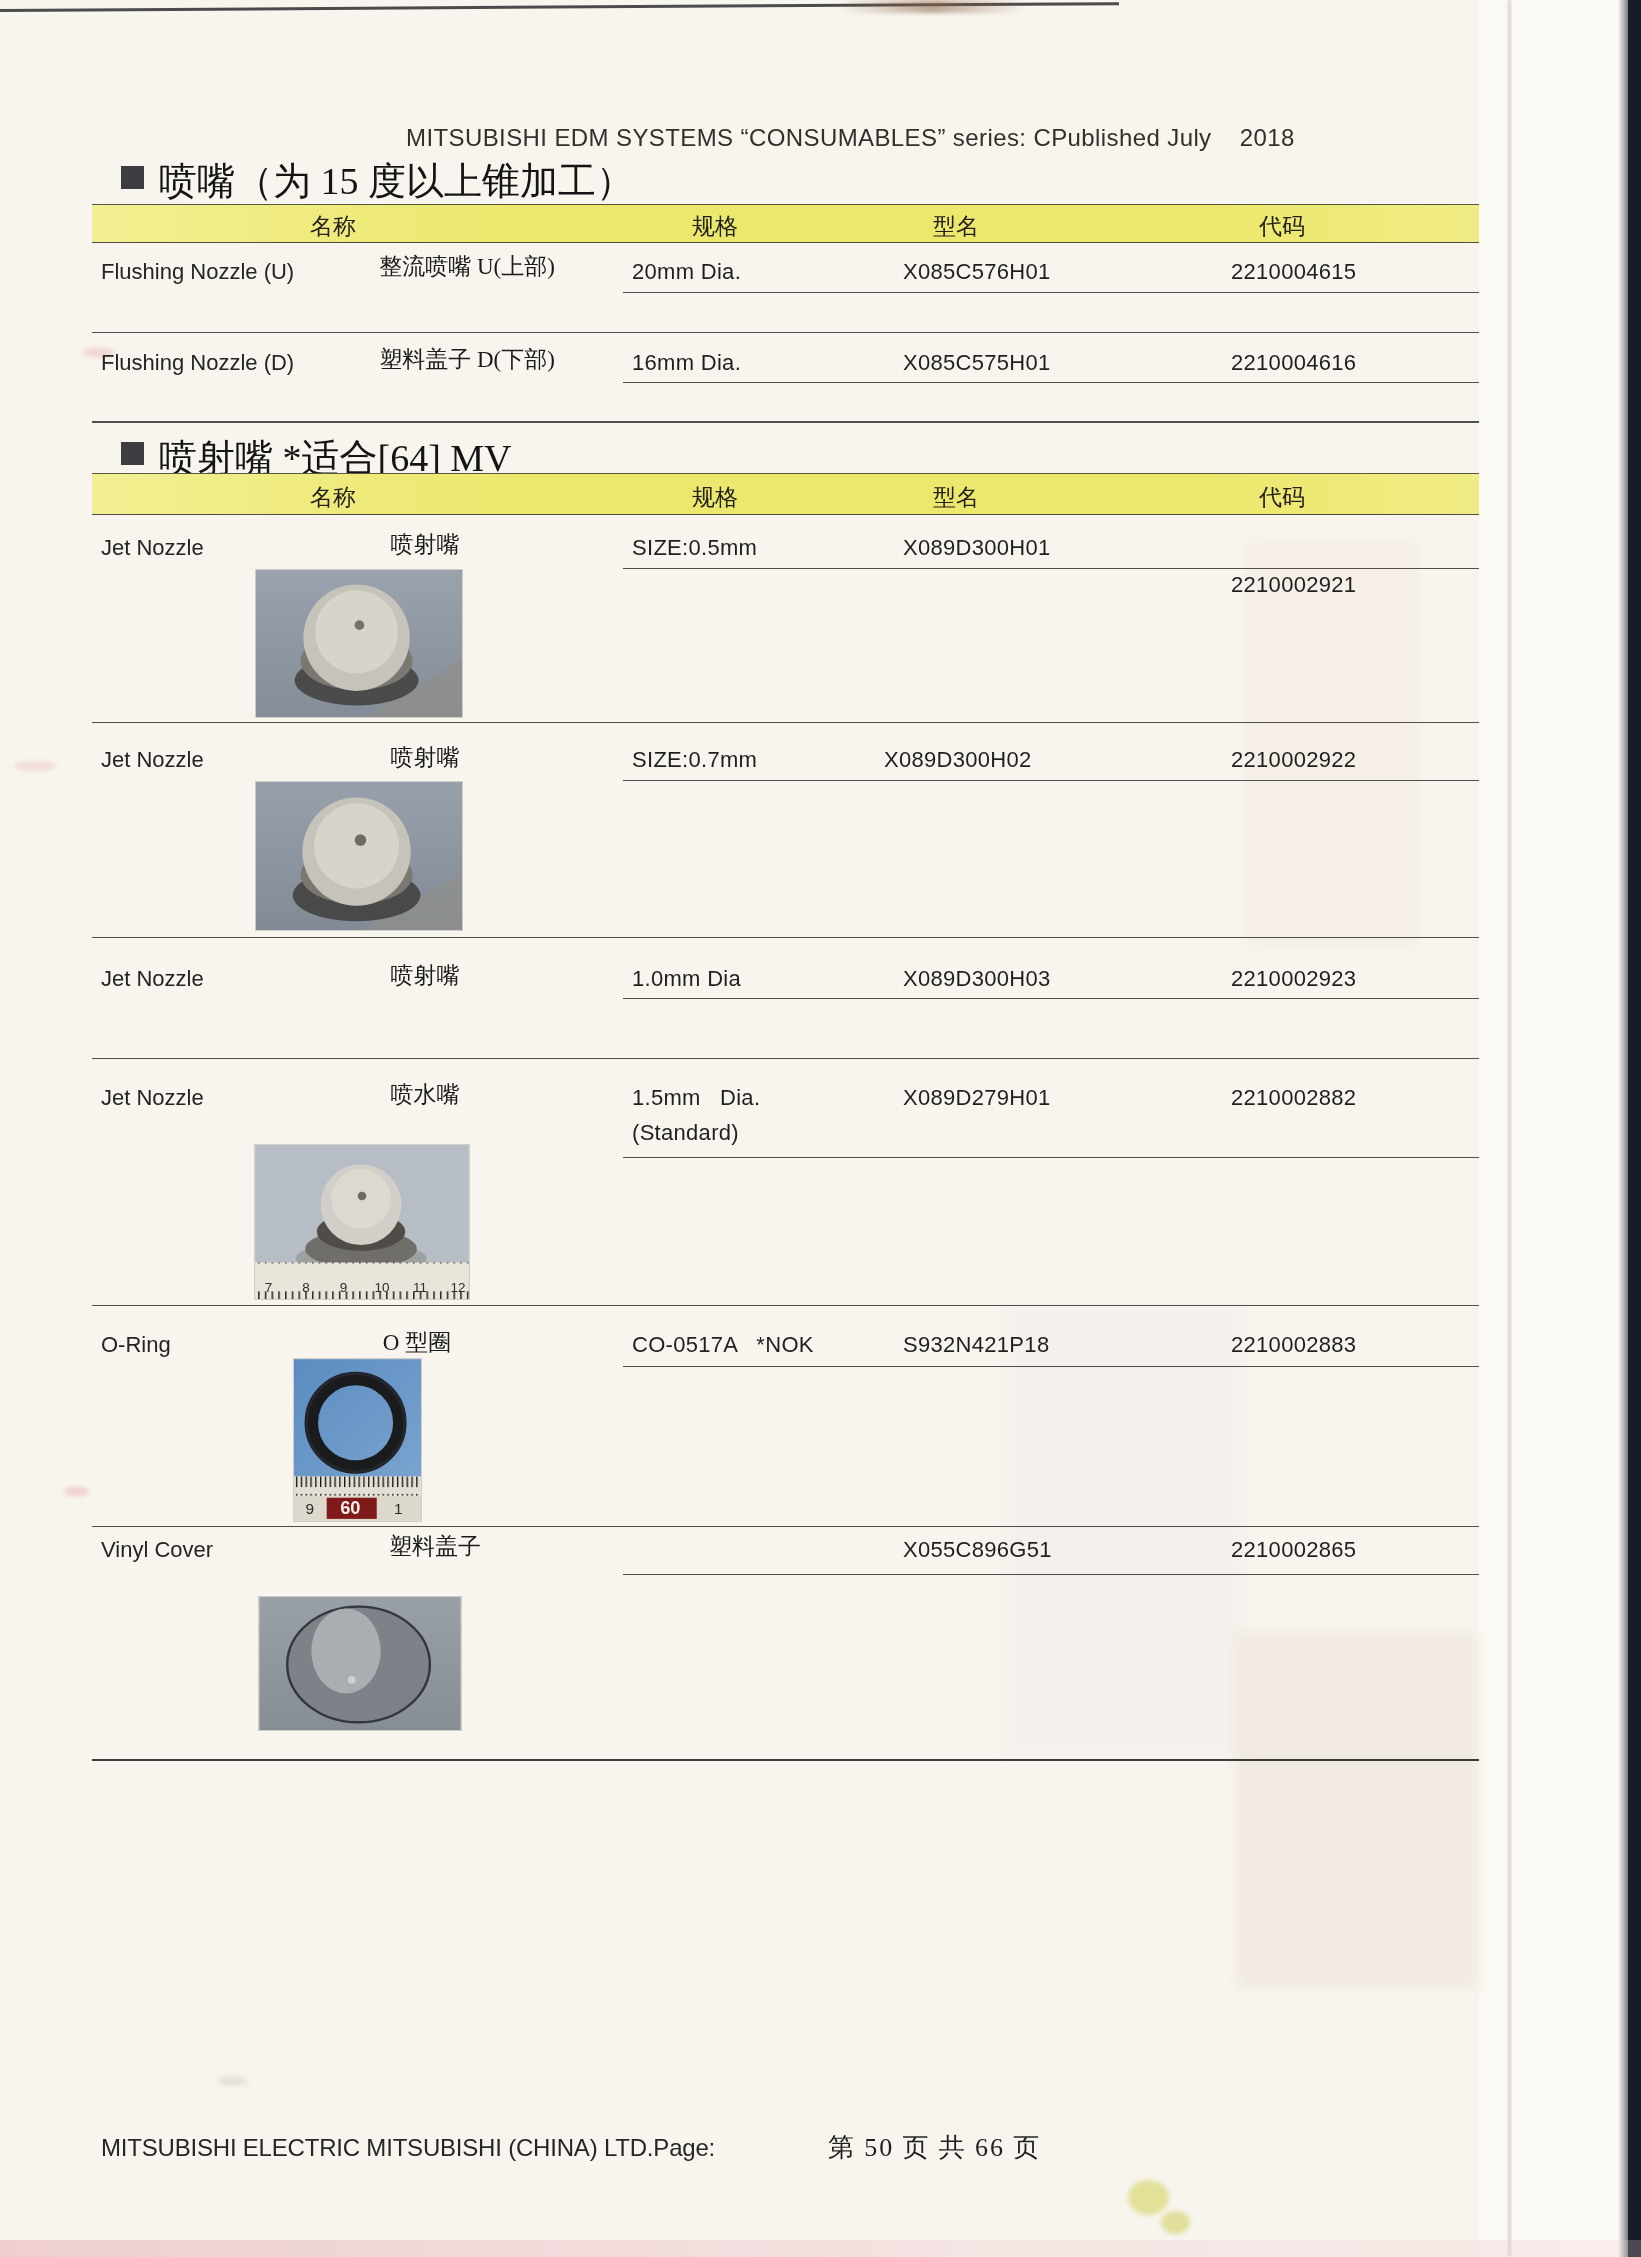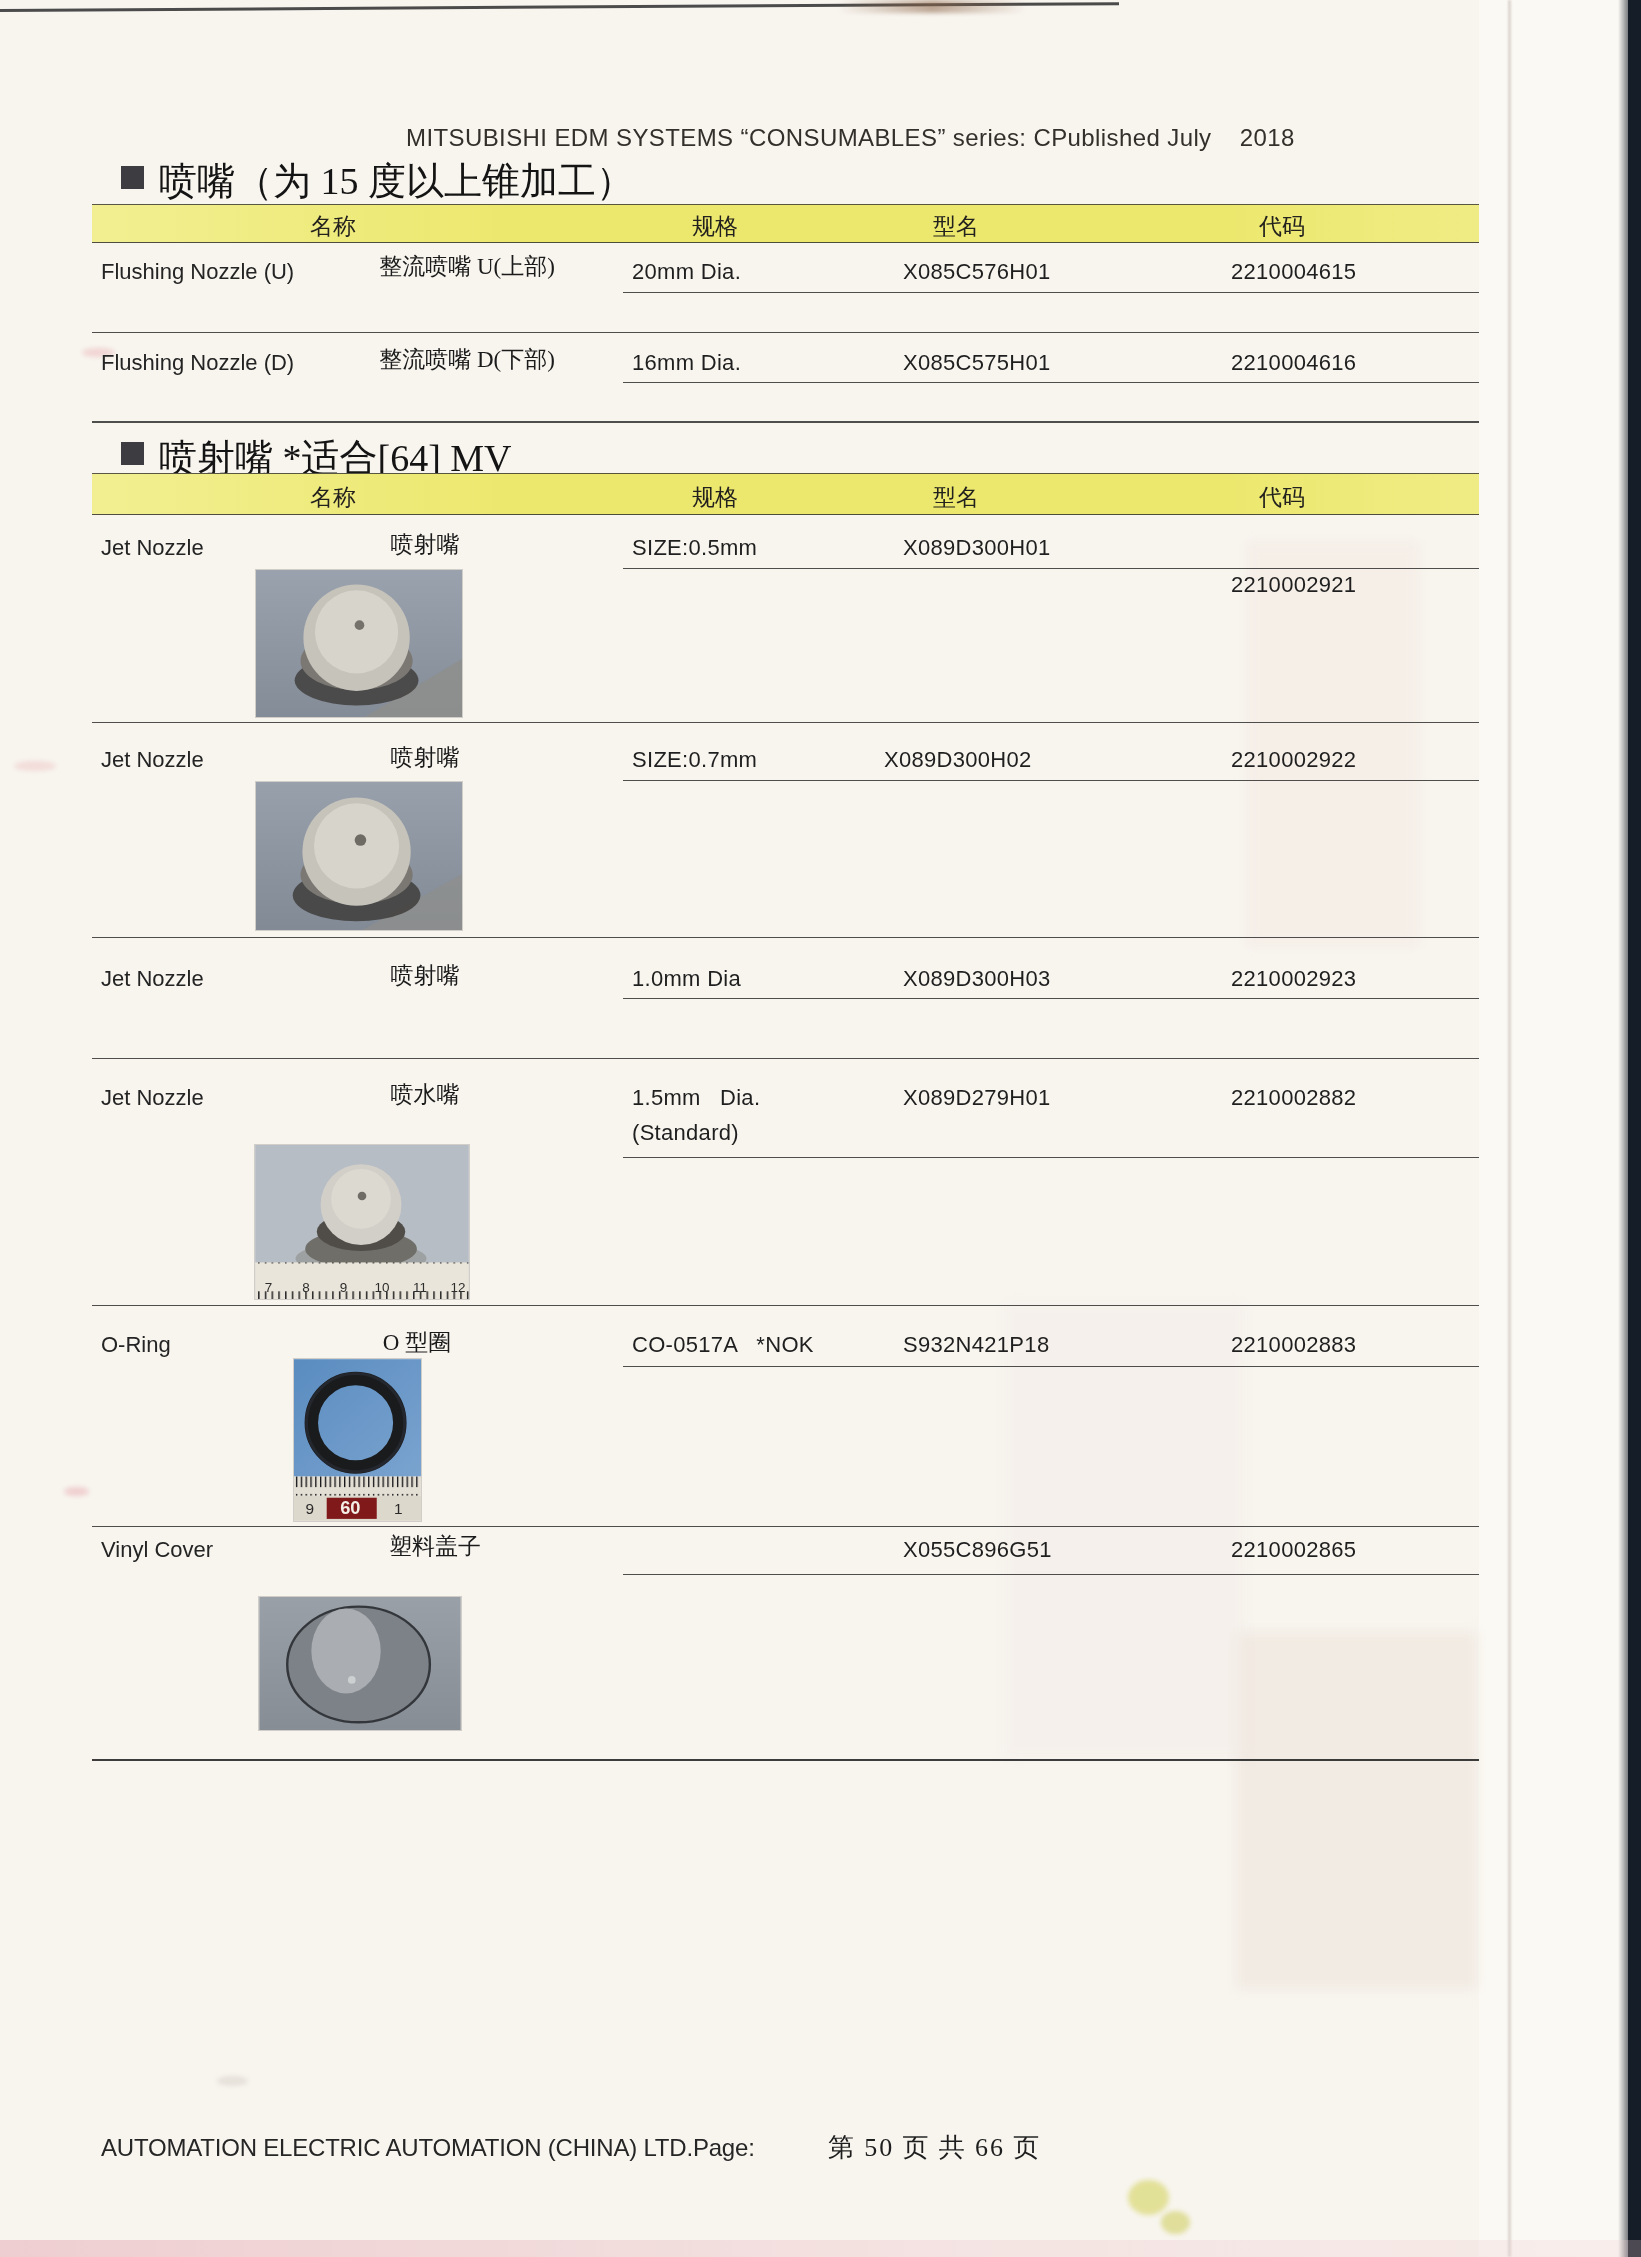--- a/index.html
+++ b/index.html
@@ -71,21 +71,21 @@
 
   <div class="abs en" style="left:101px;top:259px;">Flushing Nozzle (U)</div>
   <div class="abs cn cnbox" style="left:467px;top:251px;">整流喷嘴 U(上部)</div>
   <div class="abs val" style="left:632px;top:259px;">20mm Dia.</div>
   <div class="abs val" style="left:903px;top:259px;">X085C576H01</div>
   <div class="abs val" style="left:1231px;top:259px;">2210004615</div>
   <div class="abs hline h-part" style="top:292px;"></div>
   <div class="abs hline h-full" style="top:332px;"></div>
 
   <div class="abs en" style="left:101px;top:350px;">Flushing Nozzle (D)</div>
-  <div class="abs cn cnbox" style="left:467px;top:344px;">整流喷嘴 D(下部)</div>
+  <div class="abs cn cnbox" style="left:467px;top:344px;">塑料盖子 D(下部)</div>
   <div class="abs val" style="left:632px;top:350px;">16mm Dia.</div>
   <div class="abs val" style="left:903px;top:350px;">X085C575H01</div>
   <div class="abs val" style="left:1231px;top:350px;">2210004616</div>
   <div class="abs hline h-part" style="top:382px;"></div>
   <div class="abs hline h-full" style="top:421px;height:1.9px;"></div>
 
   <div class="abs sec-square" style="left:121px;top:442px;"></div>
   <div class="abs sec-title" style="left:159px;top:433px;">喷射嘴 *适合[64] MV</div>
 
   <div class="abs ybar" style="top:473px;height:40px;">
@@ -225,17 +225,17 @@
           <stop offset="1" stop-color="#878d94"></stop>
         </linearGradient>
       </defs>
     <rect width="209" height="138" fill="url(#gV)"></rect>
     <ellipse cx="103" cy="70" rx="74" ry="60" fill="#7d8288" stroke="#33373c" stroke-width="2.5"></ellipse>
     <ellipse cx="90" cy="56" rx="36" ry="44" fill="#b2b5b9" opacity=".85"></ellipse>
     <circle cx="96" cy="86" r="4" fill="#d6d8da" opacity=".8"></circle>
   </svg>
   <div class="abs hline h-full thick" style="top:1759px;"></div>
 
-  <div class="abs foot-en" style="left:101px;top:2134px;">AUTOMATION ELECTRIC AUTOMATION (CHINA) LTD.Page:</div>
+  <div class="abs foot-en" style="left:101px;top:2134px;">MITSUBISHI ELECTRIC MITSUBISHI (CHINA) LTD.Page:</div>
   <div class="abs foot-cn" style="left:828px;top:2130px;">第 50 页 共 66 页</div>
 
 </div>
 
 
 </body></html>

